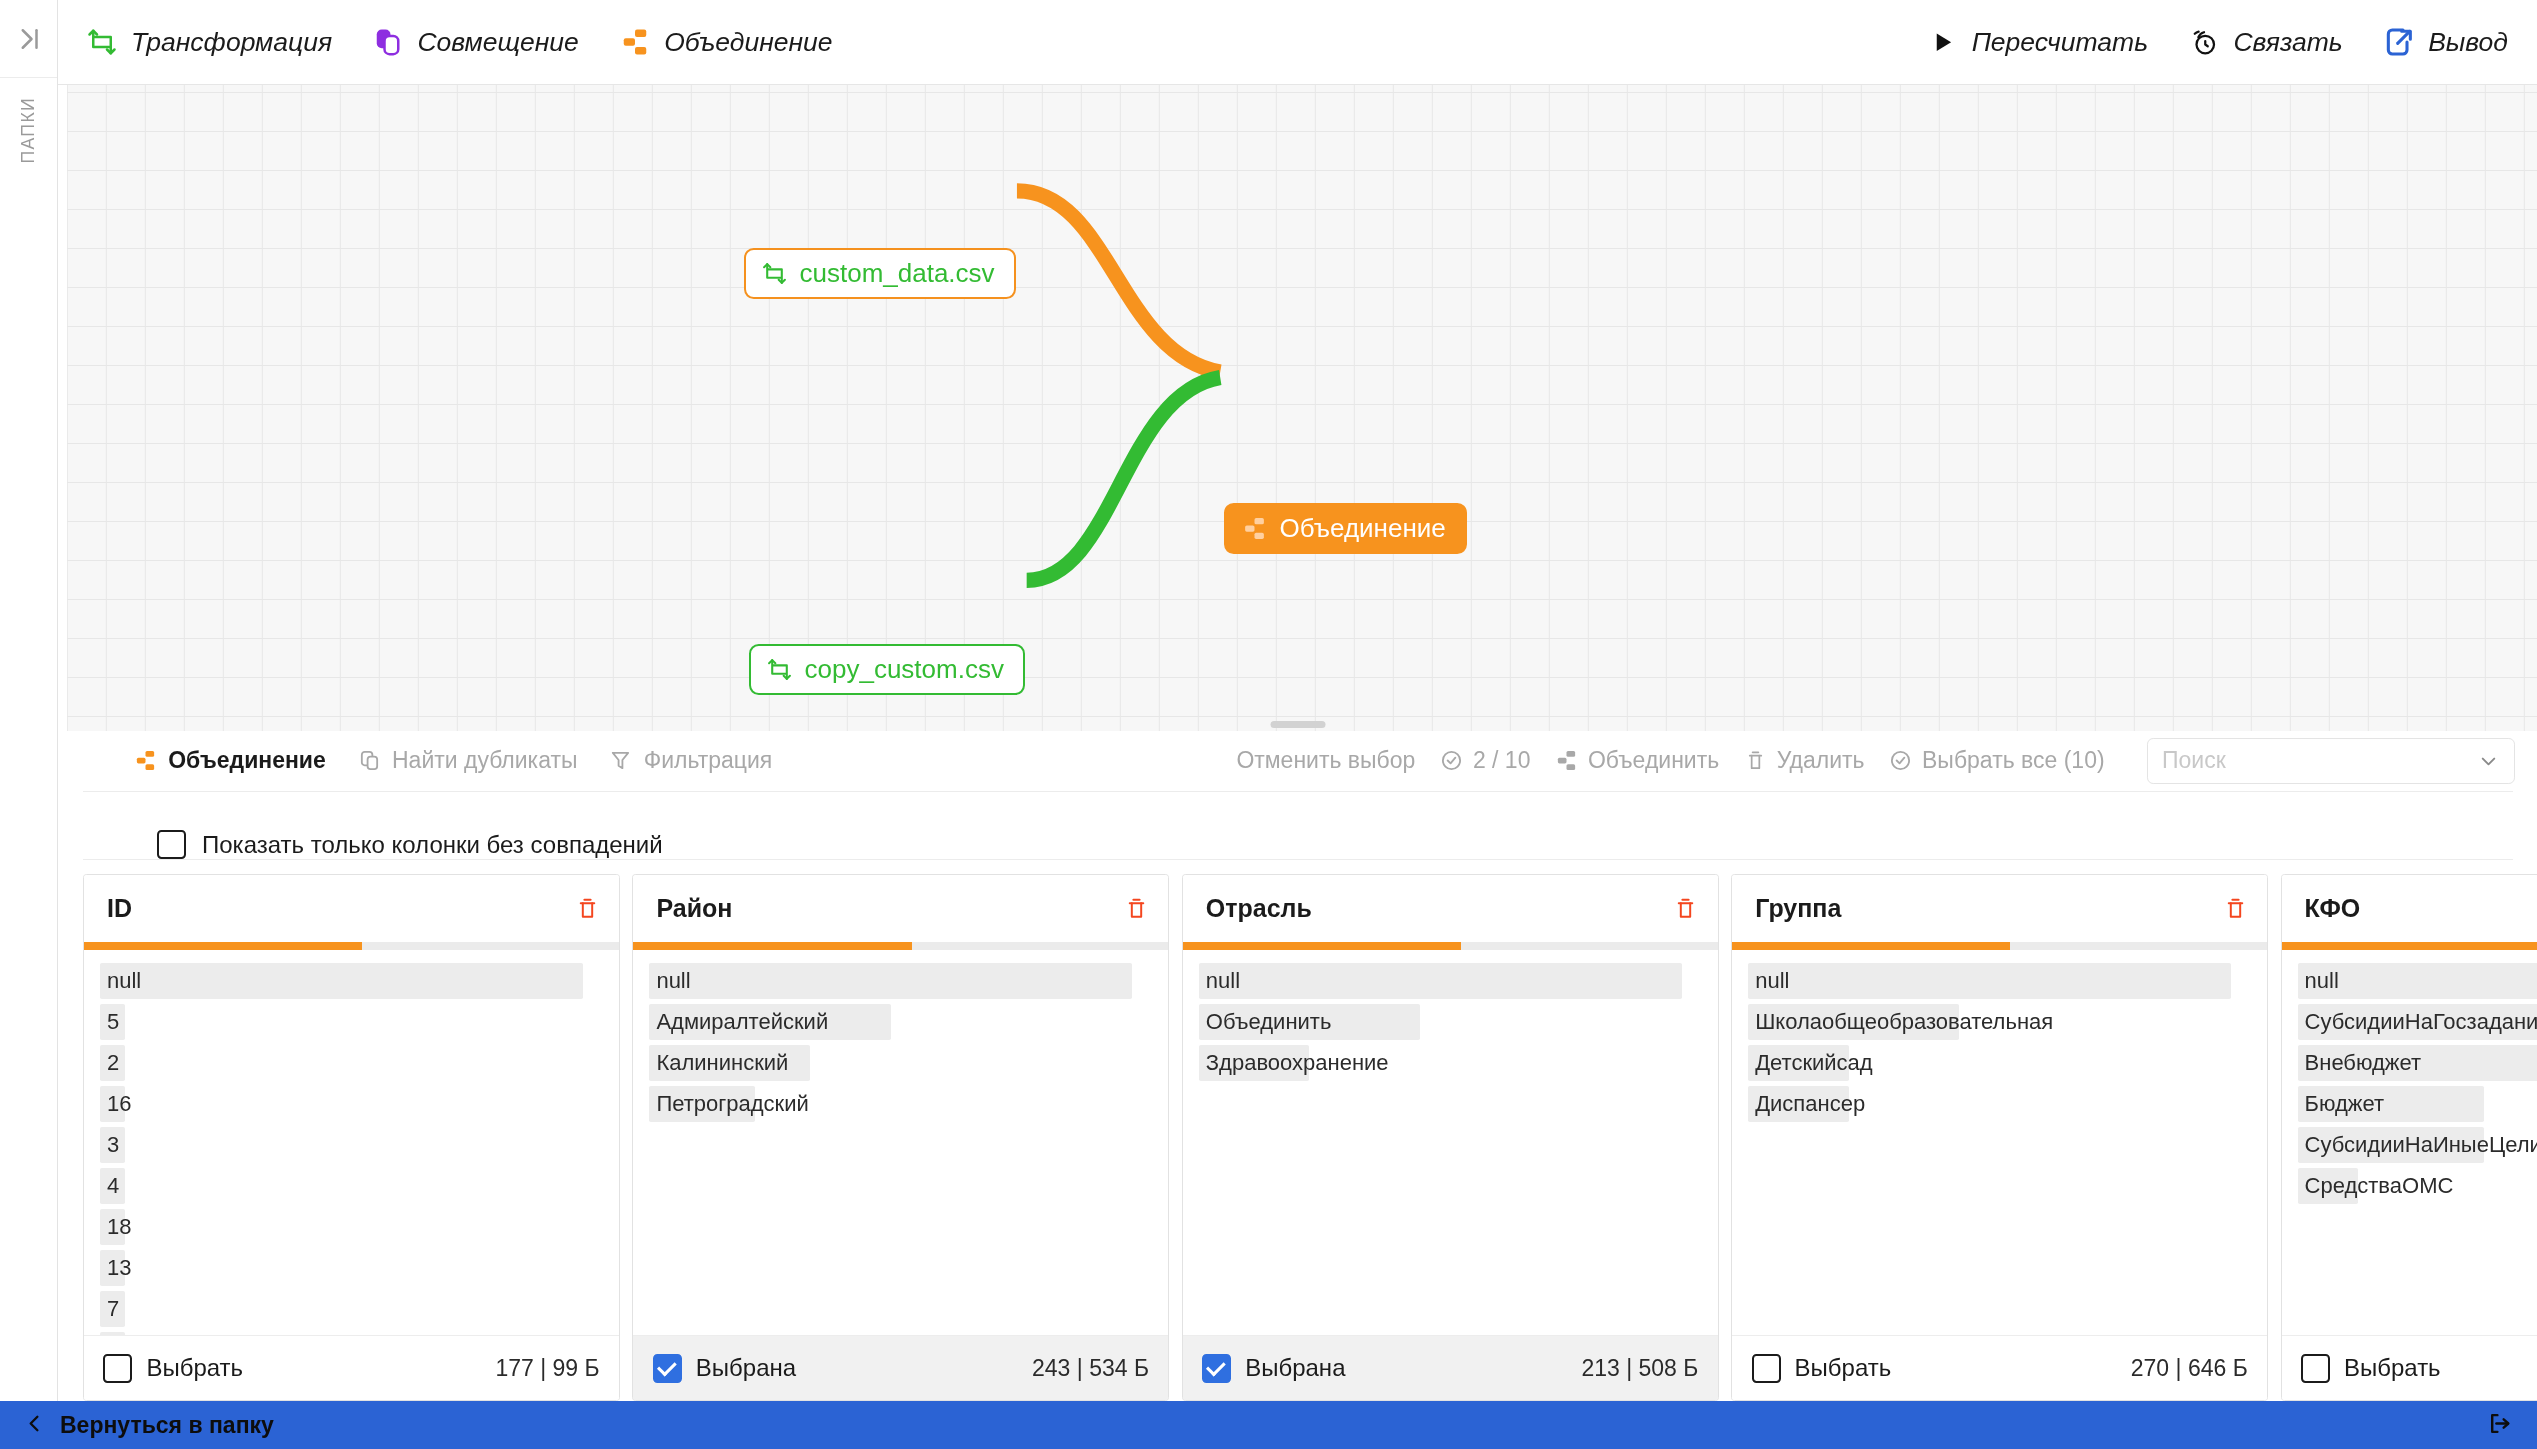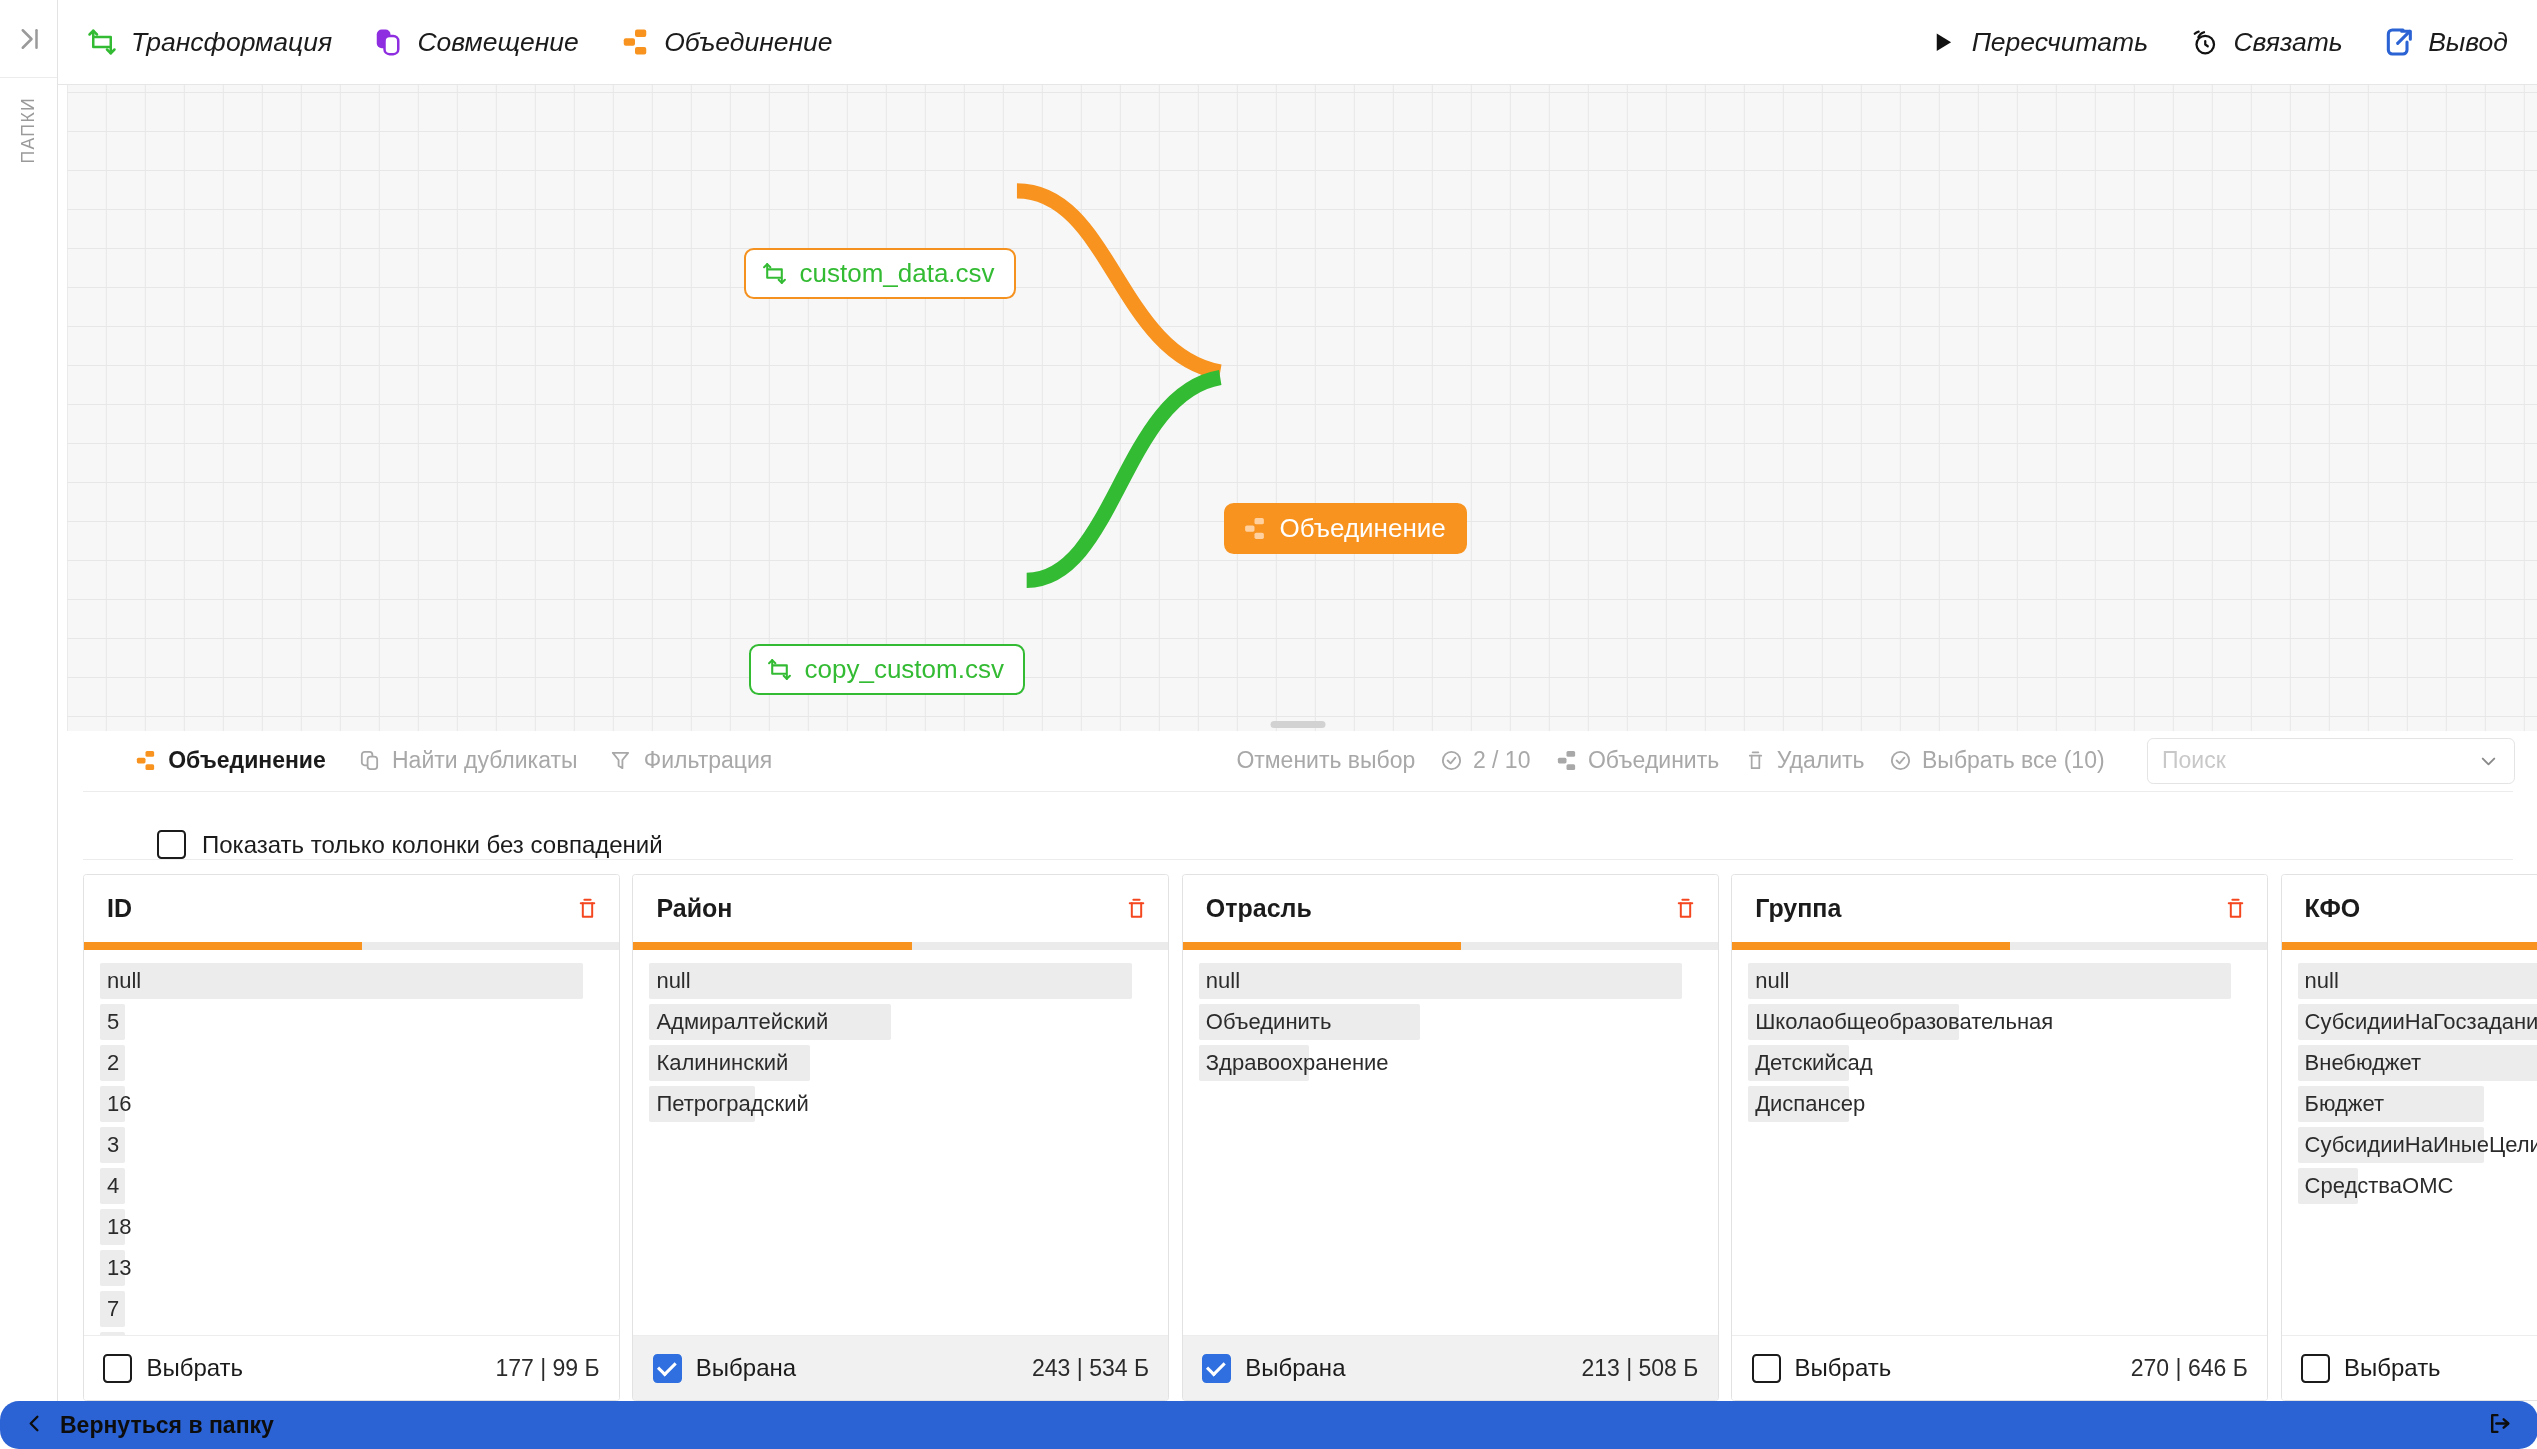--- a/index.html
+++ b/index.html
@@ -190,21 +190,20 @@
   .col.selected { background: #f7f7f7; }
   .col.selected .col-body { background: #fff; }
   .col-foot .sel-lbl { font-size: 24px; color: #1b1b1b; }
   .col-foot .stat { margin-left: auto; font-size: 23px; color: #2b2b2b; }
 
   
   .statusbar {
     height: 48px; flex: 0 0 48px; background: #2b63d4;
     display: flex; align-items: center; padding: 0 26.5px 0 23px;
     color: #0c0c0c;
-    border-radius: 19px;
   }
   .sb-left { display: flex; align-items: center; gap: 14px; cursor: pointer; }
   .sb-left .lbl { font-size: 23px; font-weight: 700; color: #0d0d0d; }
   .sb-right { margin-left: auto; cursor: pointer; display: flex; }
 </style>
 </head>
 <body>
 
 <div id="app">
 

